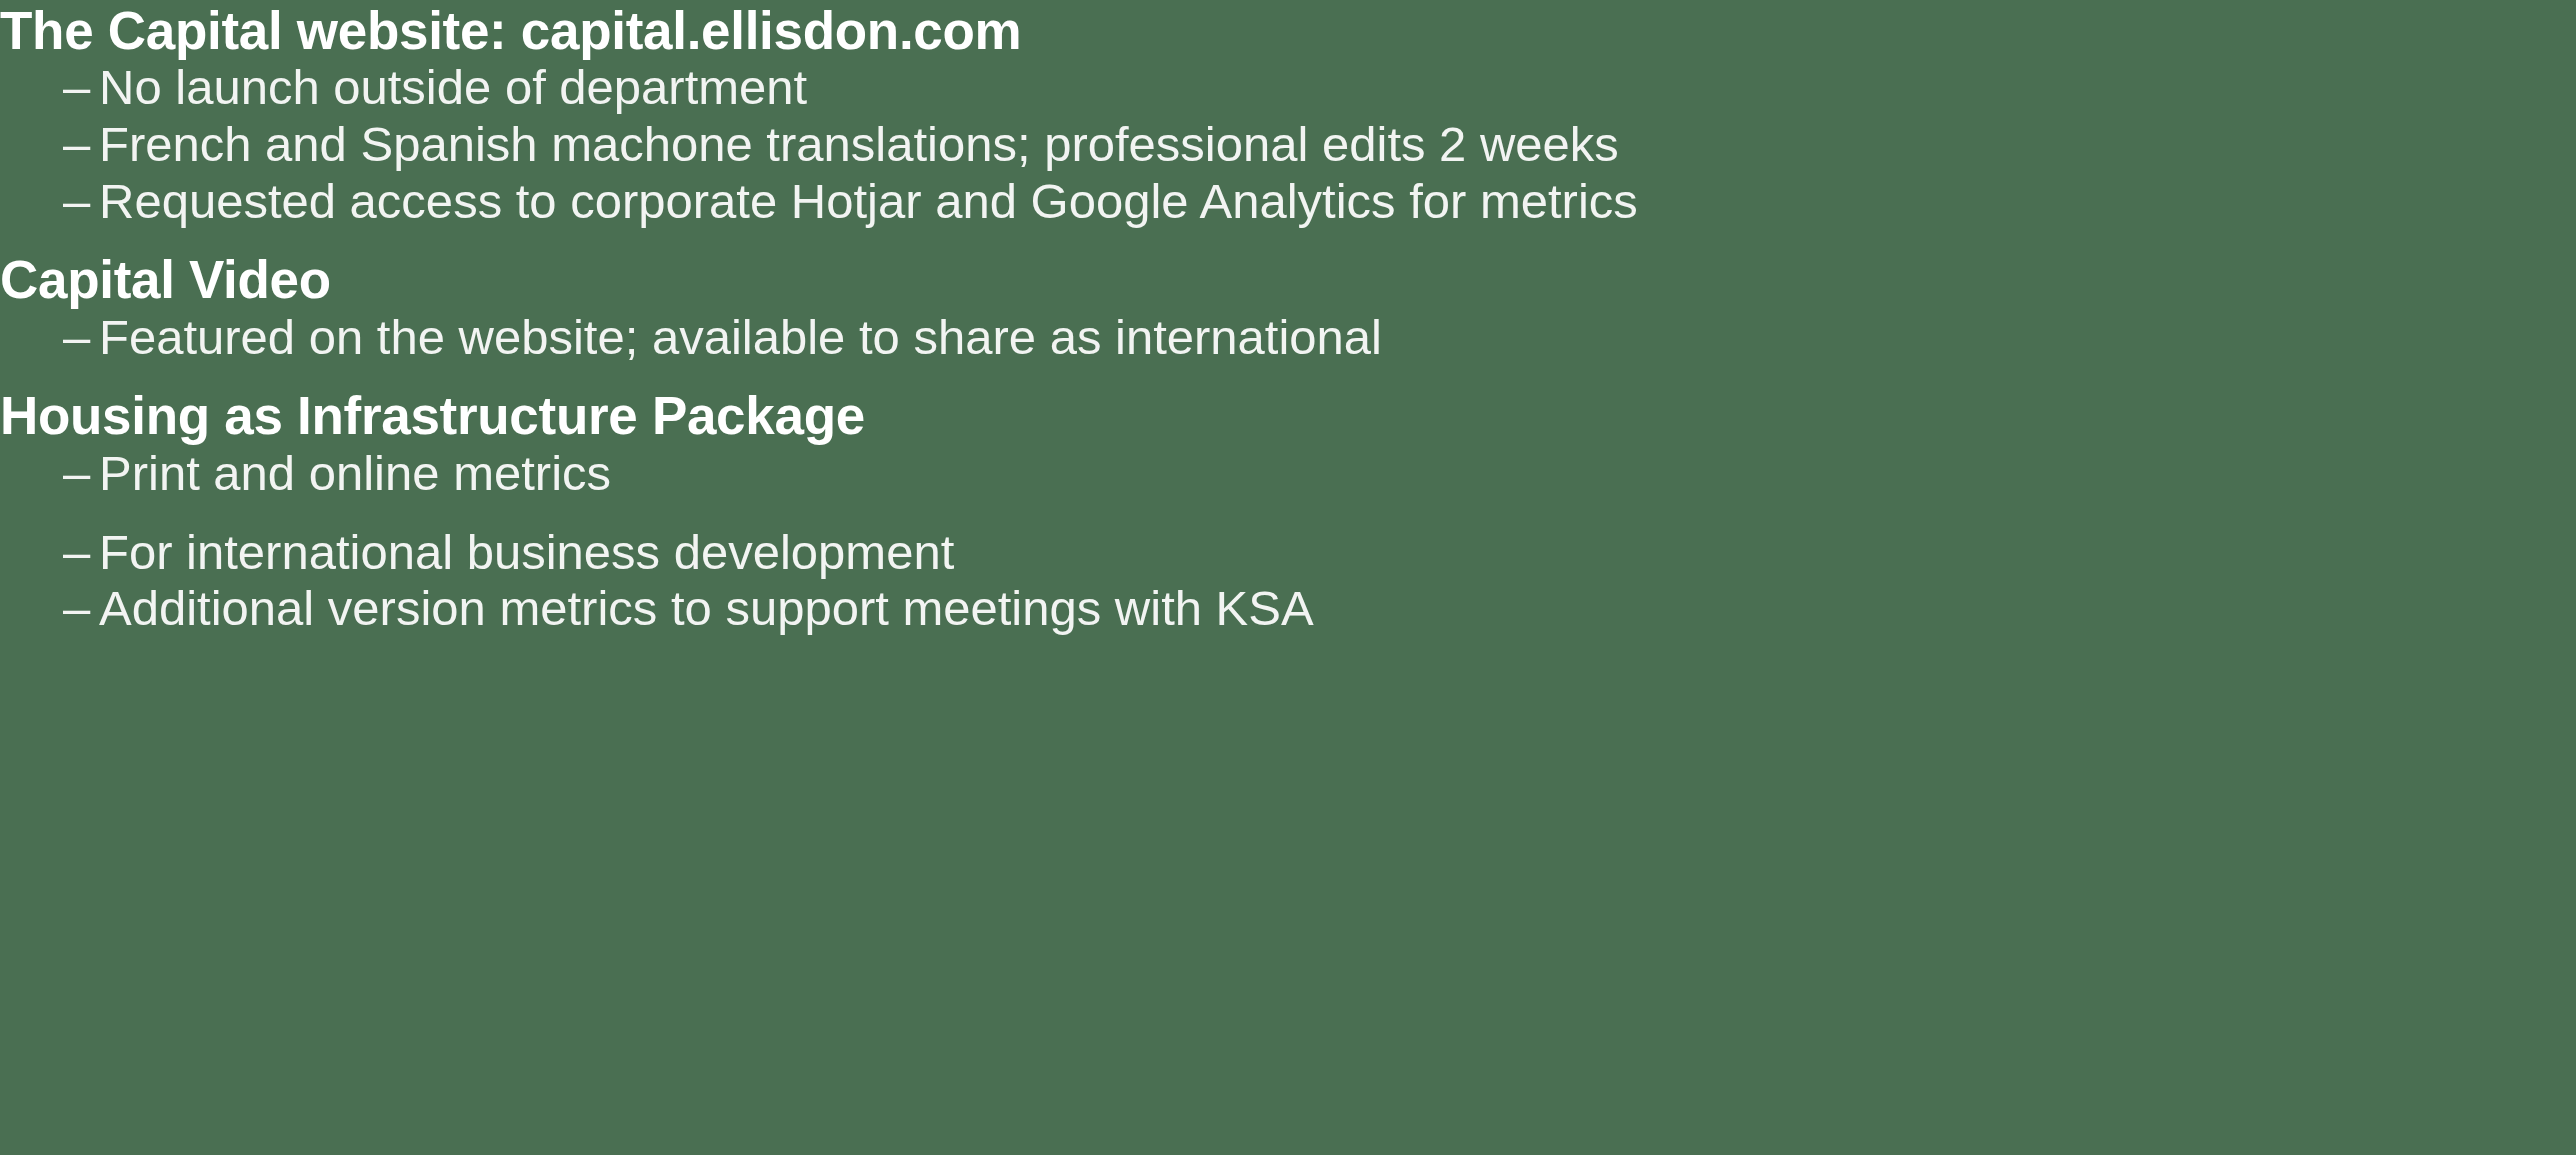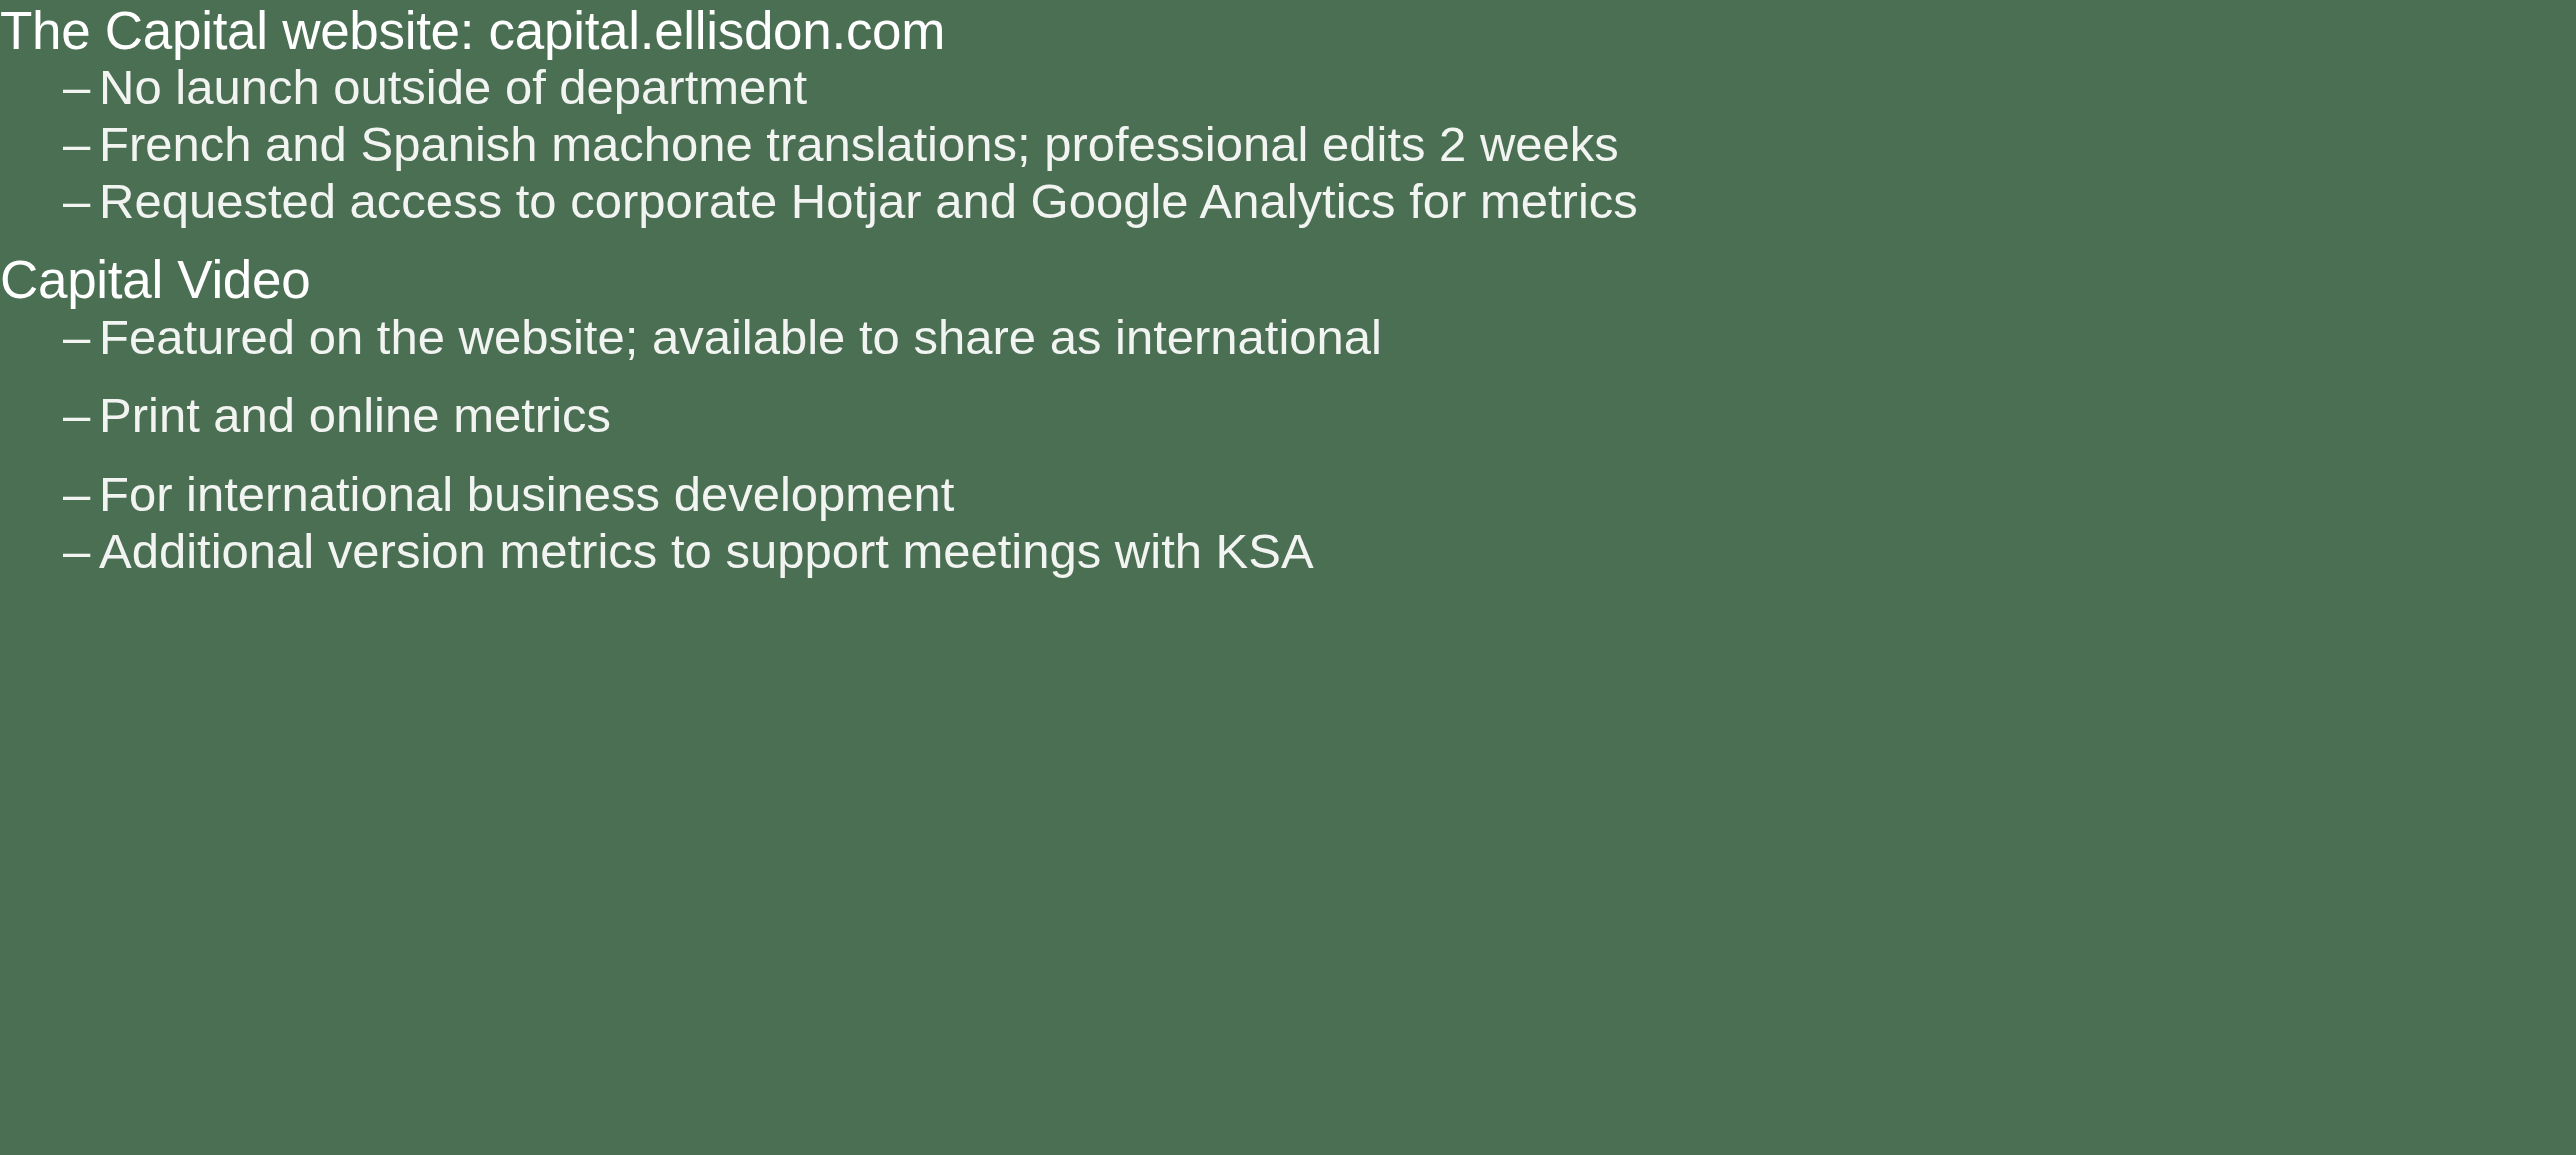--- a/index.html
+++ b/index.html
@@ -18,21 +18,21 @@
     box-sizing: border-box;
     width: 2576px;
     height: 1156px;
     position: relative;
   }
   .block {
     margin: 0;
   }
   .heading {
     color: #ffffff;
-    font-weight: normal;
+    font-weight: bold;
     font-size: 53px;
     line-height: 1.08;
     letter-spacing: -0.3px;
     margin: 0 0 0 0;
     padding: 0 0 0 0;
     white-space: nowrap;
   }
   .heading-first {
     padding-top: 1.7px;
   }
@@ -82,20 +82,21 @@
   <div class="block">
     <div class="heading">Capital Video</div>
     <ul class="bullets">
       <li class="bullet"><span class="dash">–</span><span class="txt">Featured on the website; available to share as international</span></li>
     </ul>
   </div>
 
   <div class="gap-before-heading"></div>
 
   <div class="block">
+    <div class="heading">Housing as Infrastructure Package</div>
     <ul class="bullets">
       <li class="bullet"><span class="dash">–</span><span class="txt">Print and online metrics</span></li>
     </ul>
   </div>
 
   <div class="gap-before-heading"></div>
 
   <div class="block">
     <ul class="bullets">
       <li class="bullet"><span class="dash">–</span><span class="txt">For international business development</span></li>

